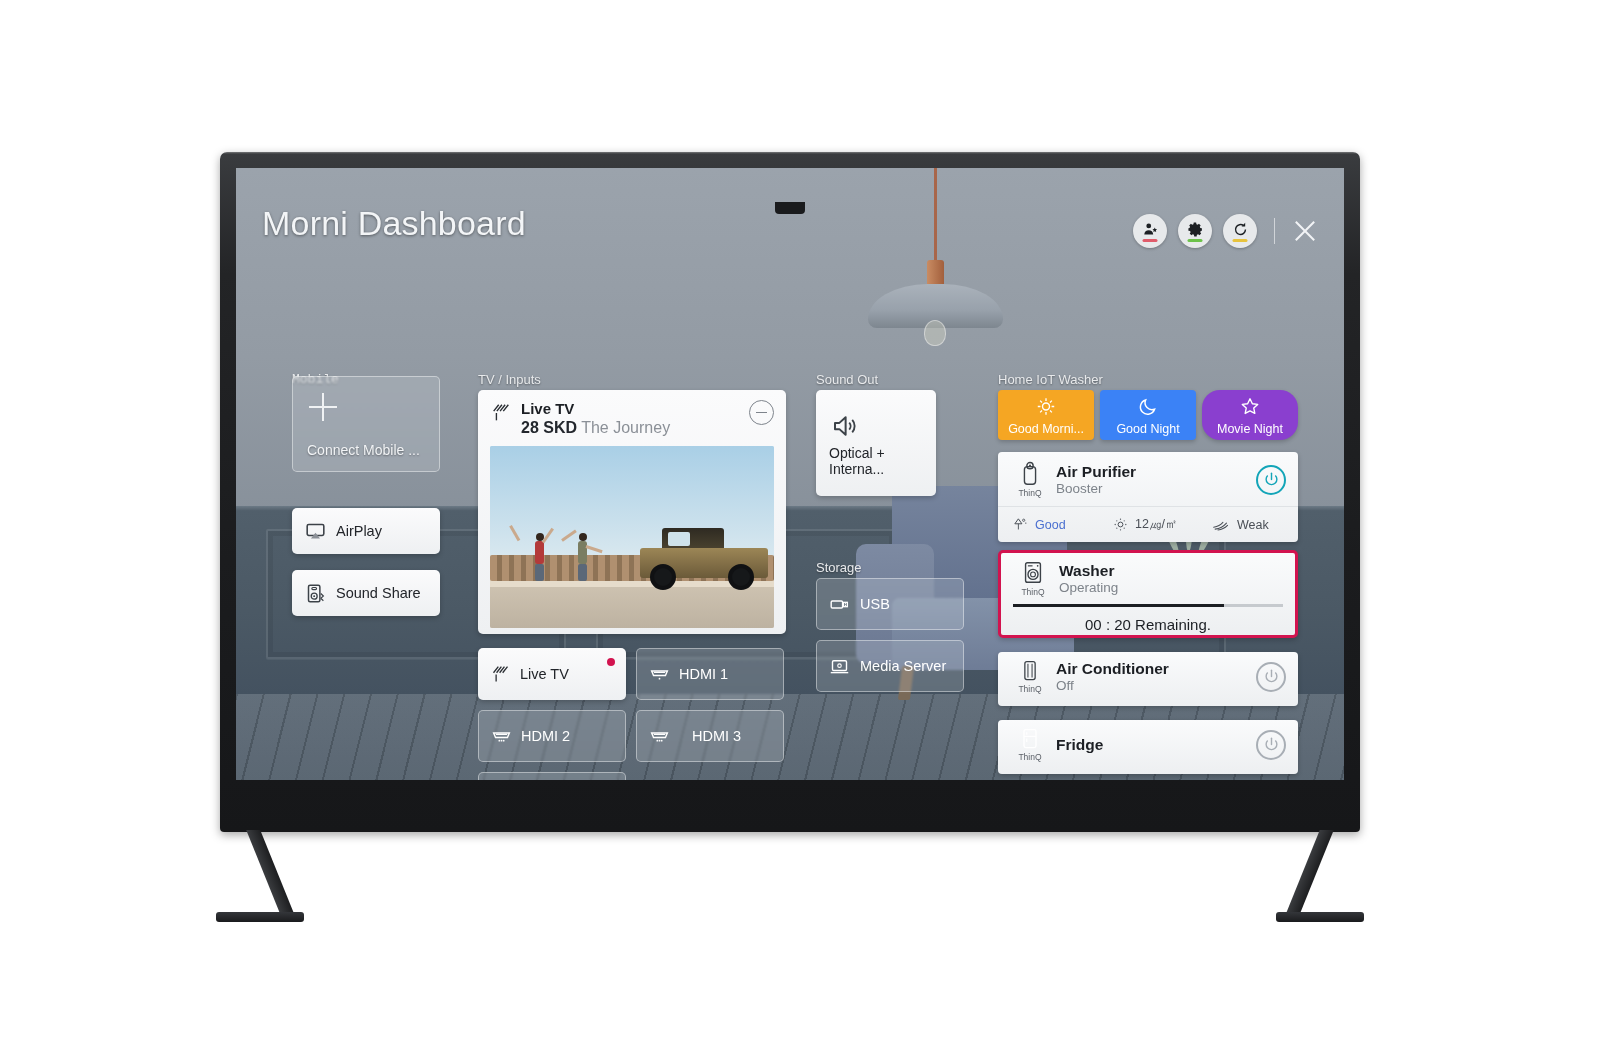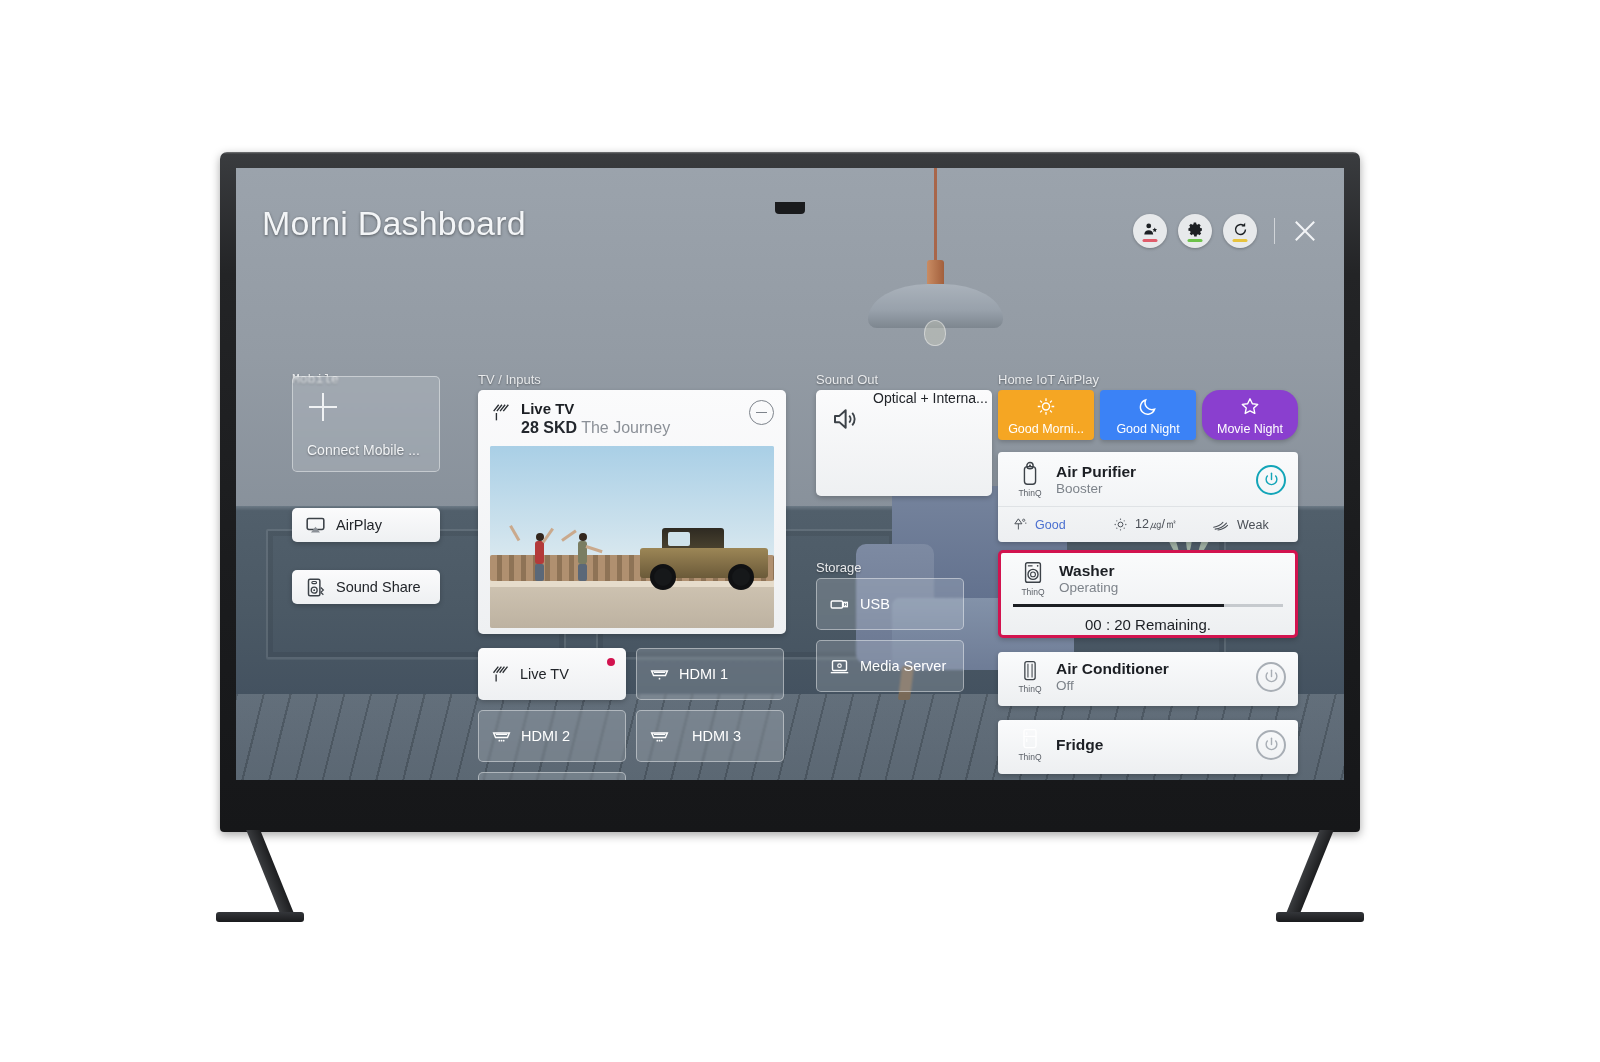--- a/index.html
+++ b/index.html
@@ -197,21 +197,21 @@
   #connect-plus::before,#connect-plus::after{
     content:"";position:absolute;background:#f0f2f4;
   }
   #connect-plus::before{ left:0; top:13px; width:28px;height:2.4px;}
   #connect-plus::after{ left:13px; top:0; width:2.4px;height:28px;}
   #connect-mobile .tile-cap{
     font-size:14px; padding:0 0 13px 14px; color:#f2f4f6;
     text-shadow:0 1px 2px rgba(0,0,0,.4);
   }
   .mobile-row{
-    position:absolute; left:56px; width:148px; height:34px;
+    position:absolute; left:56px; width:148px; height:46px;
     display:flex; align-items:center; gap:10px; padding-left:13px;
     font-size:14.5px;
   }
   #airplay-row{ top:340px; }
   #soundshare-row{ top:402px; }
 
   
   #tvinputs-label{ left:242px; top:204px; }
   #livetv-card{
     position:absolute; left:242px; top:222px; width:308px; height:244px;
@@ -270,22 +270,22 @@
   #in-hdmi3{ left:400px; top:542px;gap:22px; }
   #in-hdmi4{ left:242px; top:604px; }
   #livetv-dot{
     position:absolute; right:11px; top:10px; width:8px;height:8px;border-radius:50%;
     background:#d2134f;
   }
 
   
   #soundout-label{ left:580px; top:204px; }
   #soundout-card{
-    position:absolute; left:580px; top:222px; width:176px; height:106px;
-    display:flex; flex-direction:row; justify-content:flex-start;
+    position:absolute; left:580px; top:222px; width:120px; height:106px;
+    display:flex; flex-direction:column; justify-content:center;
   }
   #soundout-card .so-icon{ padding:14px 0 0 14px; }
   #soundout-card .tile-cap{ font-size:14px; padding:0 0 13px 13px; color:#22252a;}
 
   
   #storage-label{ left:580px; top:392px; }
   .storage-tile{
     position:absolute; left:580px; width:148px; height:52px;
     display:flex; align-items:center; gap:10px; padding-left:12px; font-size:14.5px;
   }
@@ -562,21 +562,21 @@
       </div>
       <div id="st-media" class="storage-tile tile-ghost">
         <svg width="21" height="21" viewBox="0 0 24 24">
           <rect x="4" y="5.5" width="16" height="11" rx="1.4" fill="none" stroke="#fff" stroke-width="1.6"></rect>
           <circle cx="12" cy="11" r="2" fill="none" stroke="#fff" stroke-width="1.3"></circle>
           <path d="M2 19h20" stroke="#fff" stroke-width="1.6"></path>
         </svg>
         <span>Media Server</span>
       </div>
 
-      <div class="col-label" id="iot-label">Home IoT AirPlay</div>
+      <div class="col-label" id="iot-label">Home IoT Washer</div>
 
       <div id="sc-morning" class="scene-tile" style="background: rgb(245, 166, 35);">
         <svg class="sc-ico" width="21" height="21" viewBox="0 0 24 24">
           <circle cx="12" cy="12" r="4" fill="none" stroke="#fff" stroke-width="1.6"></circle>
           <path d="M12 2.6v3M12 18.4v3M2.6 12h3M18.4 12h3M5.3 5.3l2.1 2.1M16.6 16.6l2.1 2.1M18.7 5.3l-2.1 2.1M7.4 16.6l-2.1 2.1" stroke="#fff" stroke-width="1.5"></path>
         </svg>
         <span>Good Morni...</span>
       </div>
       <div id="sc-night" class="scene-tile" style="background: rgb(59, 130, 246);">
         <svg class="sc-ico" width="21" height="21" viewBox="0 0 24 24">

